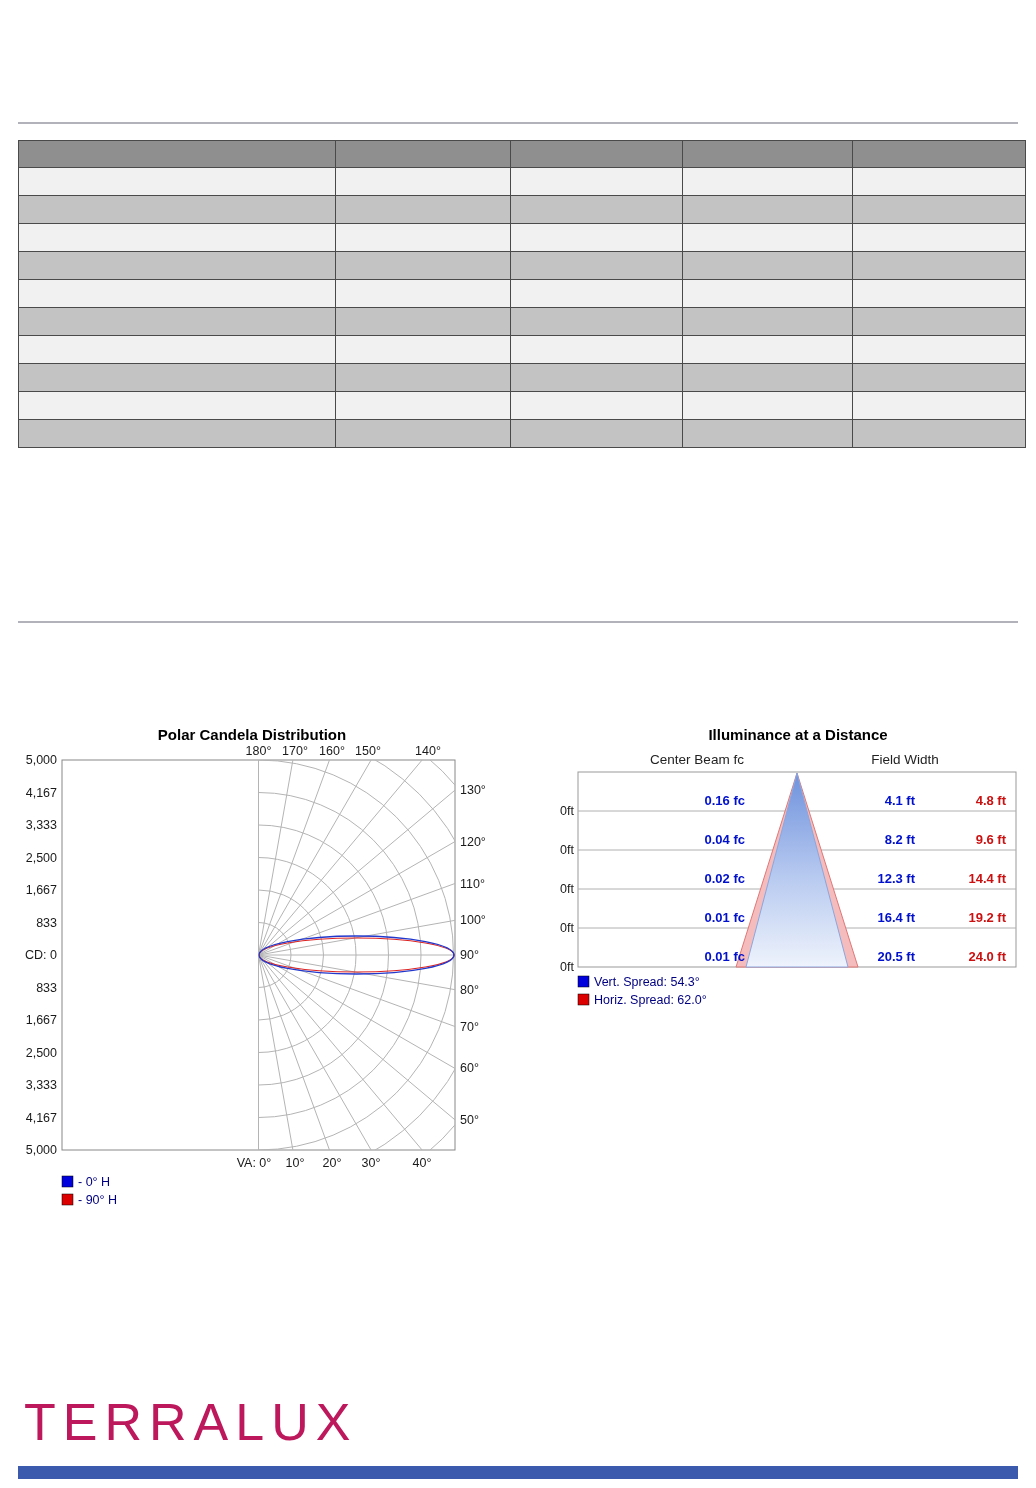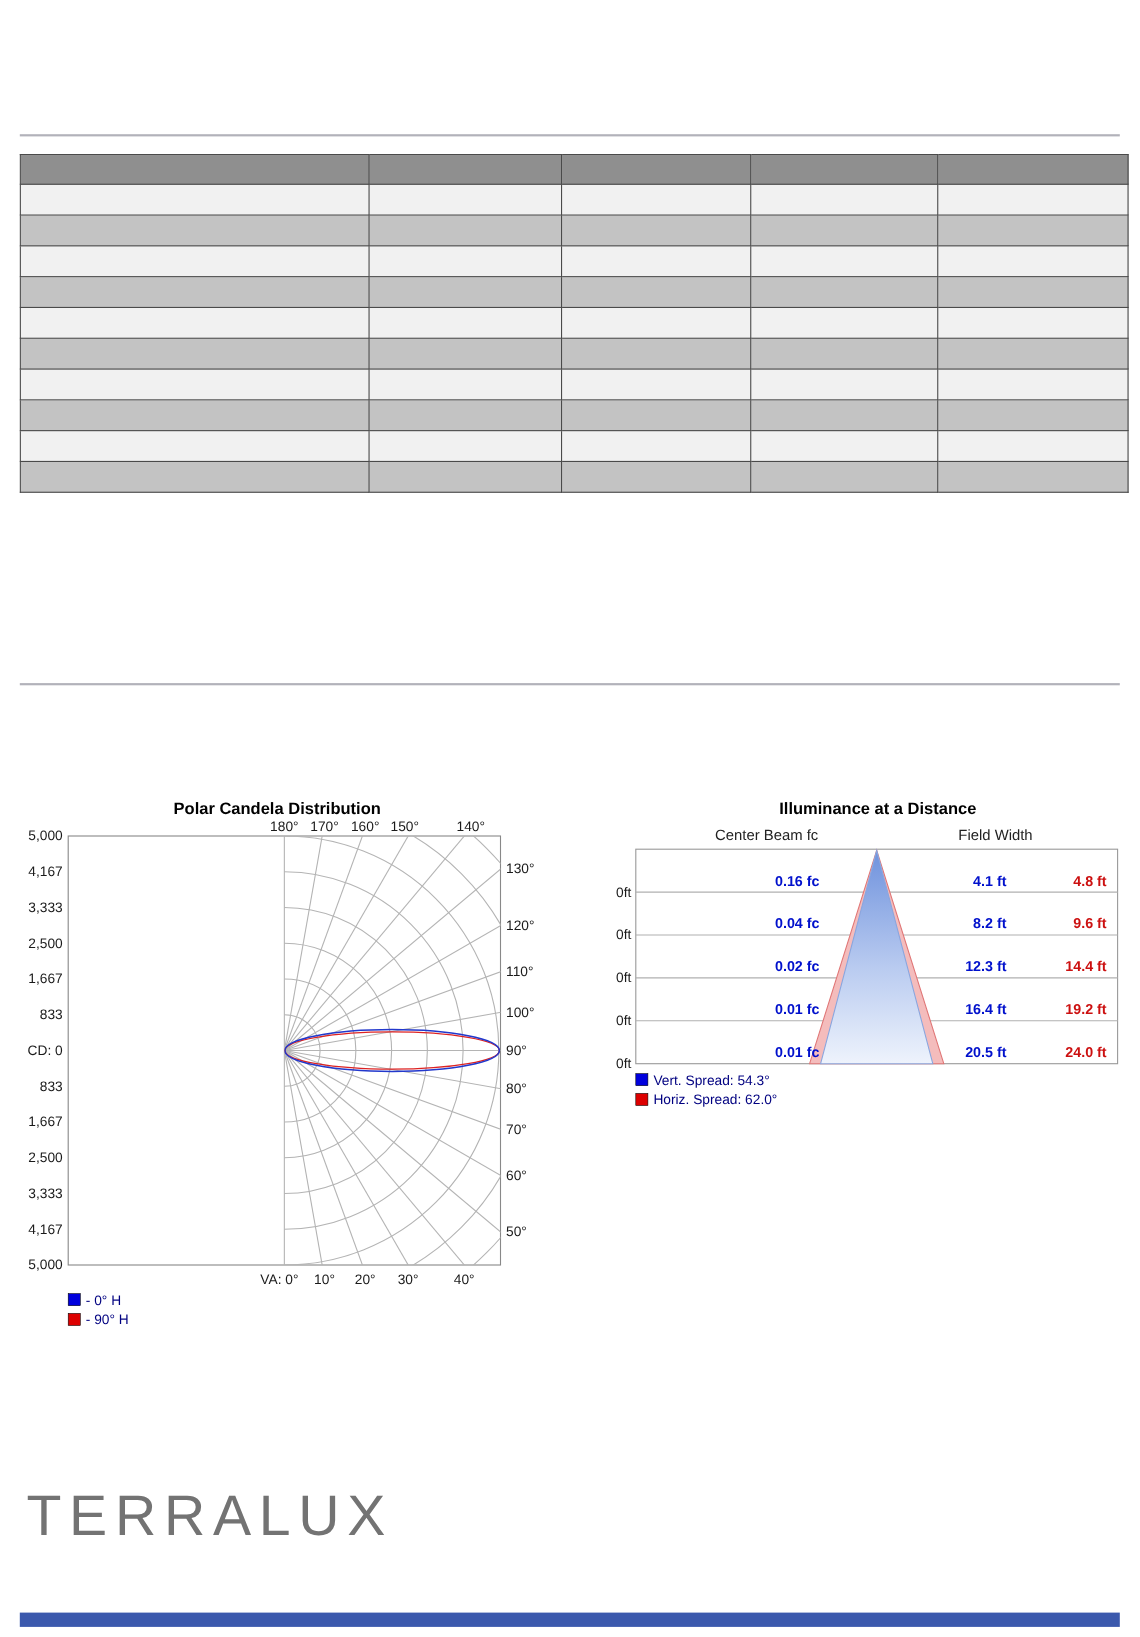--- a/index.html
+++ b/index.html
@@ -31,22 +31,22 @@
   .hdr-lbl{font-size:13.5px;fill:#222222;}
   .val-blue{font-size:13px;font-weight:bold;fill:#0010cc;}
   .val-red{font-size:13px;font-weight:bold;fill:#cc1010;}
   .legend-txt{font-size:12.5px;fill:#000080;}
 
   #polar-svg{position:absolute;left:10px;top:714px;}
   #illum-svg{position:absolute;left:560px;top:714px;}
 
   
   .logo{
-    position:absolute;left:24px;top:1348px;
-    font-size:52px;letter-spacing:7px;color:#737373;font-weight:400;
+    position:absolute;left:24px;top:1392px;
+    font-size:52px;letter-spacing:7px;color:#be185d;font-weight:400;
   }
   .accent-bar{
     position:absolute;left:18px;top:1466px;width:1000px;height:13px;background:#3b59ad;
   }
 </style>
 </head>
 <body>
 
 <div class="rule rule1"></div>
 

